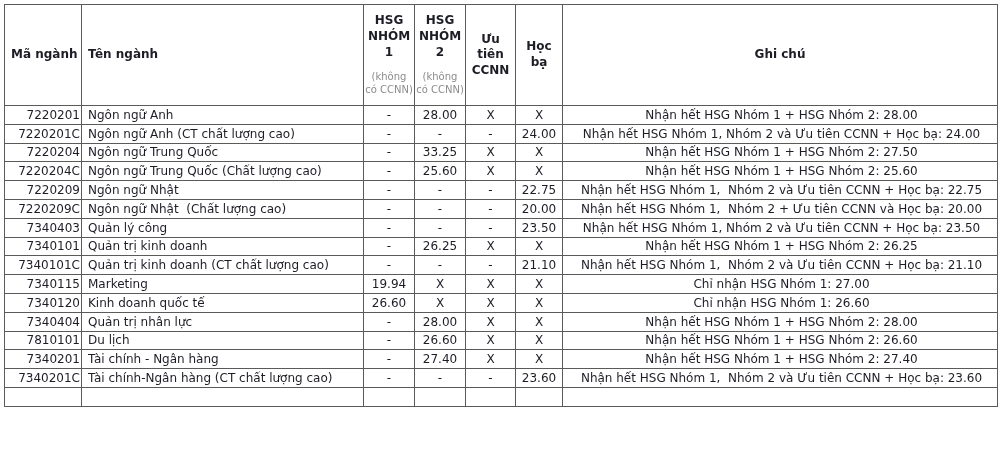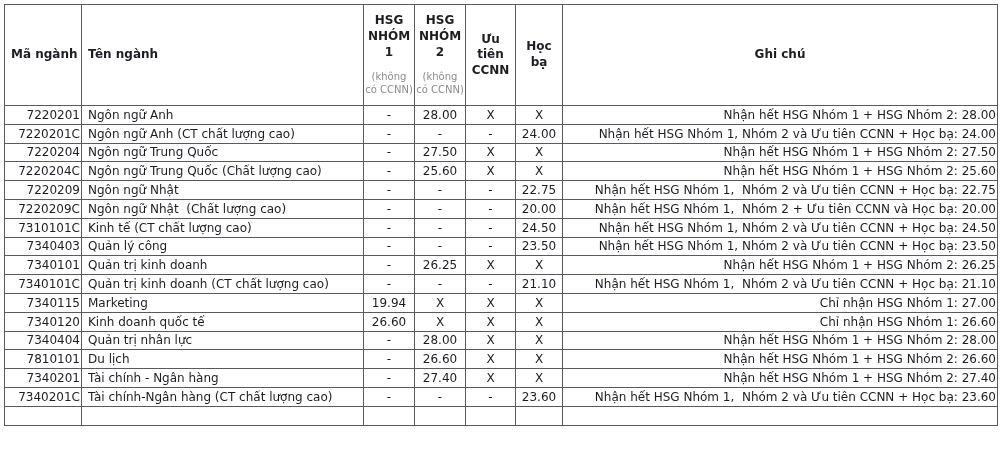--- a/index.html
+++ b/index.html
@@ -49,21 +49,21 @@
   .adm tbody tr{height:18.8px;}
   .adm td{
     font-size:12px;
     line-height:1;
     vertical-align:middle;
     white-space:pre;
   }
   .td-code{text-align:right;}
   .td-name{text-align:left;padding-left:6px;}
   .td-center{text-align:center;}
-  .td-note{text-align:right;padding-left:4px;}
+  .td-note{text-align:center;padding-left:4px;}
 </style>
 </head>
 <body>
 
 <table class="adm">
   <colgroup>
     <col style="width:77px">
     <col style="width:282px">
     <col style="width:51px">
     <col style="width:51px">
@@ -104,21 +104,21 @@
         <td class="td-center">-</td>
         <td class="td-center">-</td>
         <td class="td-center">-</td>
         <td class="td-center">24.00</td>
         <td class="td-note">Nhận hết HSG Nhóm 1, Nhóm 2 và Ưu tiên CCNN + Học bạ: 24.00</td>
       </tr>
       <tr>
         <td class="td-code">7220204</td>
         <td class="td-name">Ngôn ngữ Trung Quốc</td>
         <td class="td-center">-</td>
-        <td class="td-center">27.50</td>
+        <td class="td-center">33.25</td>
         <td class="td-center">X</td>
         <td class="td-center">X</td>
         <td class="td-note">Nhận hết HSG Nhóm 1 + HSG Nhóm 2: 27.50</td>
       </tr>
       <tr>
         <td class="td-code">7220204C</td>
         <td class="td-name">Ngôn ngữ Trung Quốc (Chất lượng cao)</td>
         <td class="td-center">-</td>
         <td class="td-center">25.60</td>
         <td class="td-center">X</td>
@@ -135,29 +135,20 @@
         <td class="td-note">Nhận hết HSG Nhóm 1,  Nhóm 2 và Ưu tiên CCNN + Học bạ: 22.75</td>
       </tr>
       <tr>
         <td class="td-code">7220209C</td>
         <td class="td-name">Ngôn ngữ Nhật  (Chất lượng cao)</td>
         <td class="td-center">-</td>
         <td class="td-center">-</td>
         <td class="td-center">-</td>
         <td class="td-center">20.00</td>
         <td class="td-note">Nhận hết HSG Nhóm 1,  Nhóm 2 + Ưu tiên CCNN và Học bạ: 20.00</td>
-      </tr>
-      <tr>
-        <td class="td-code">7310101C</td>
-        <td class="td-name">Kinh tế (CT chất lượng cao)</td>
-        <td class="td-center">-</td>
-        <td class="td-center">-</td>
-        <td class="td-center">-</td>
-        <td class="td-center">24.50</td>
-        <td class="td-note">Nhận hết HSG Nhóm 1, Nhóm 2 và Ưu tiên CCNN + Học bạ: 24.50</td>
       </tr>
       <tr>
         <td class="td-code">7340403</td>
         <td class="td-name">Quản lý công</td>
         <td class="td-center">-</td>
         <td class="td-center">-</td>
         <td class="td-center">-</td>
         <td class="td-center">23.50</td>
         <td class="td-note">Nhận hết HSG Nhóm 1, Nhóm 2 và Ưu tiên CCNN + Học bạ: 23.50</td>
       </tr>

